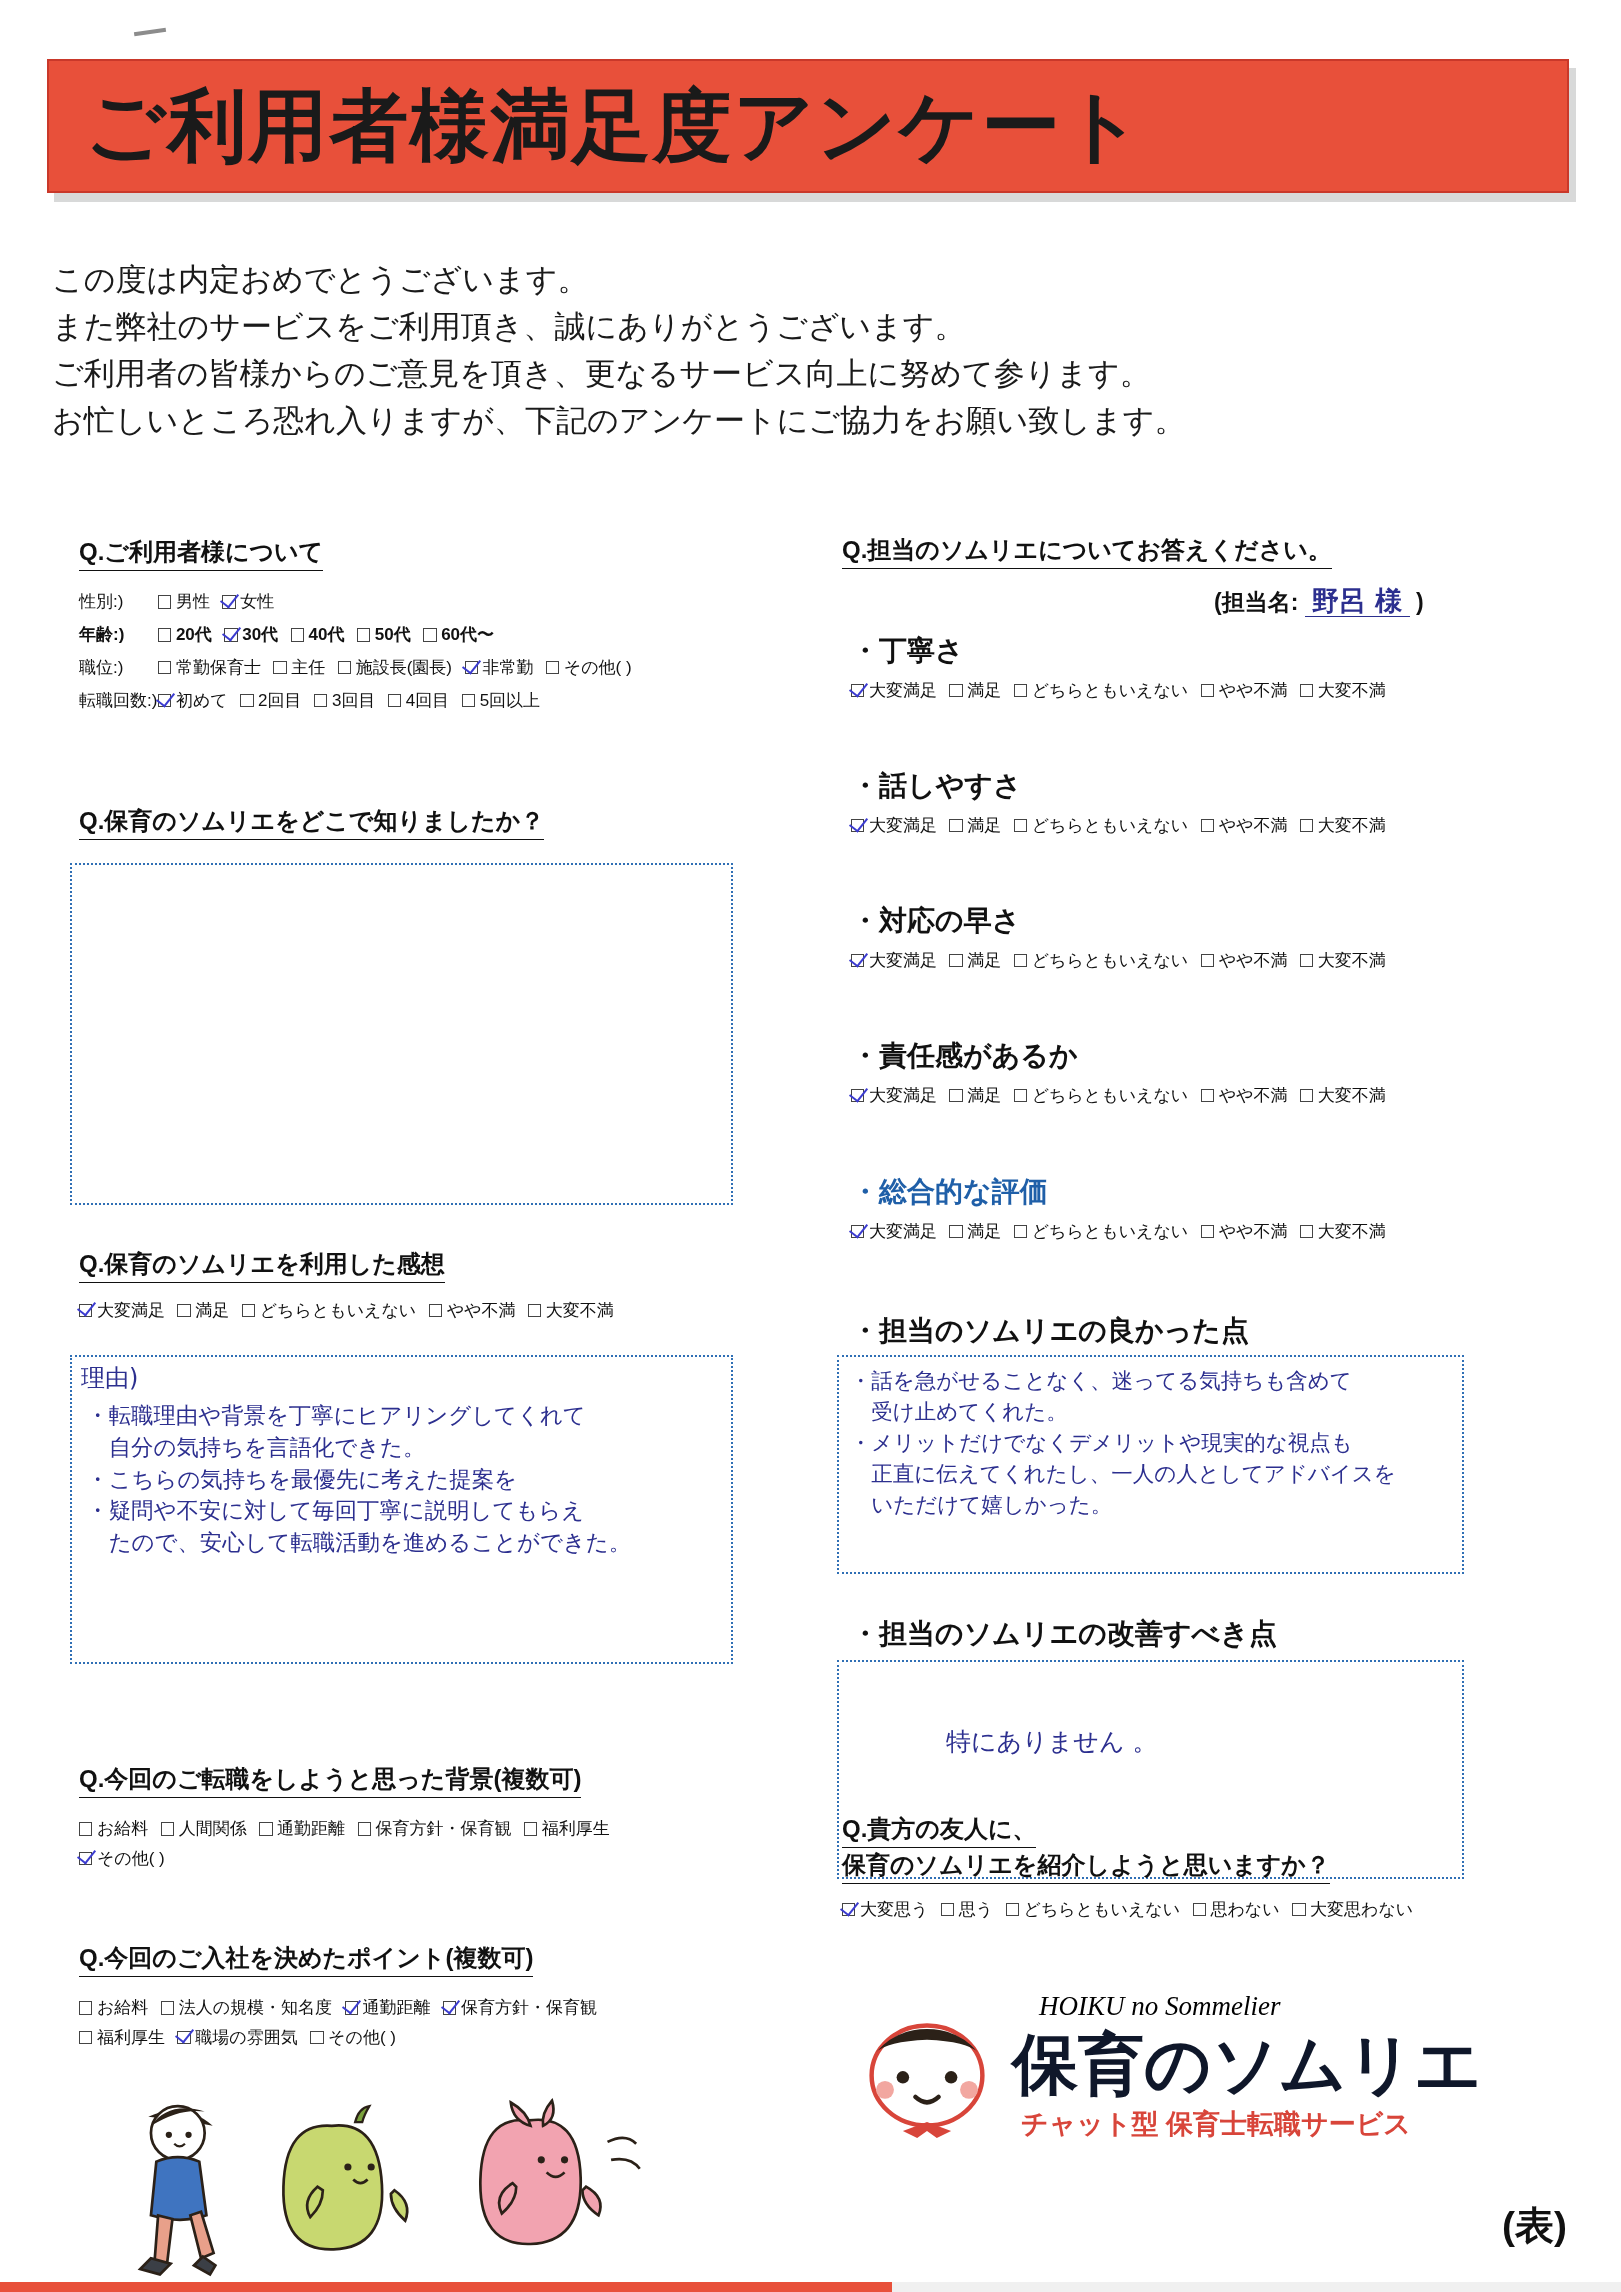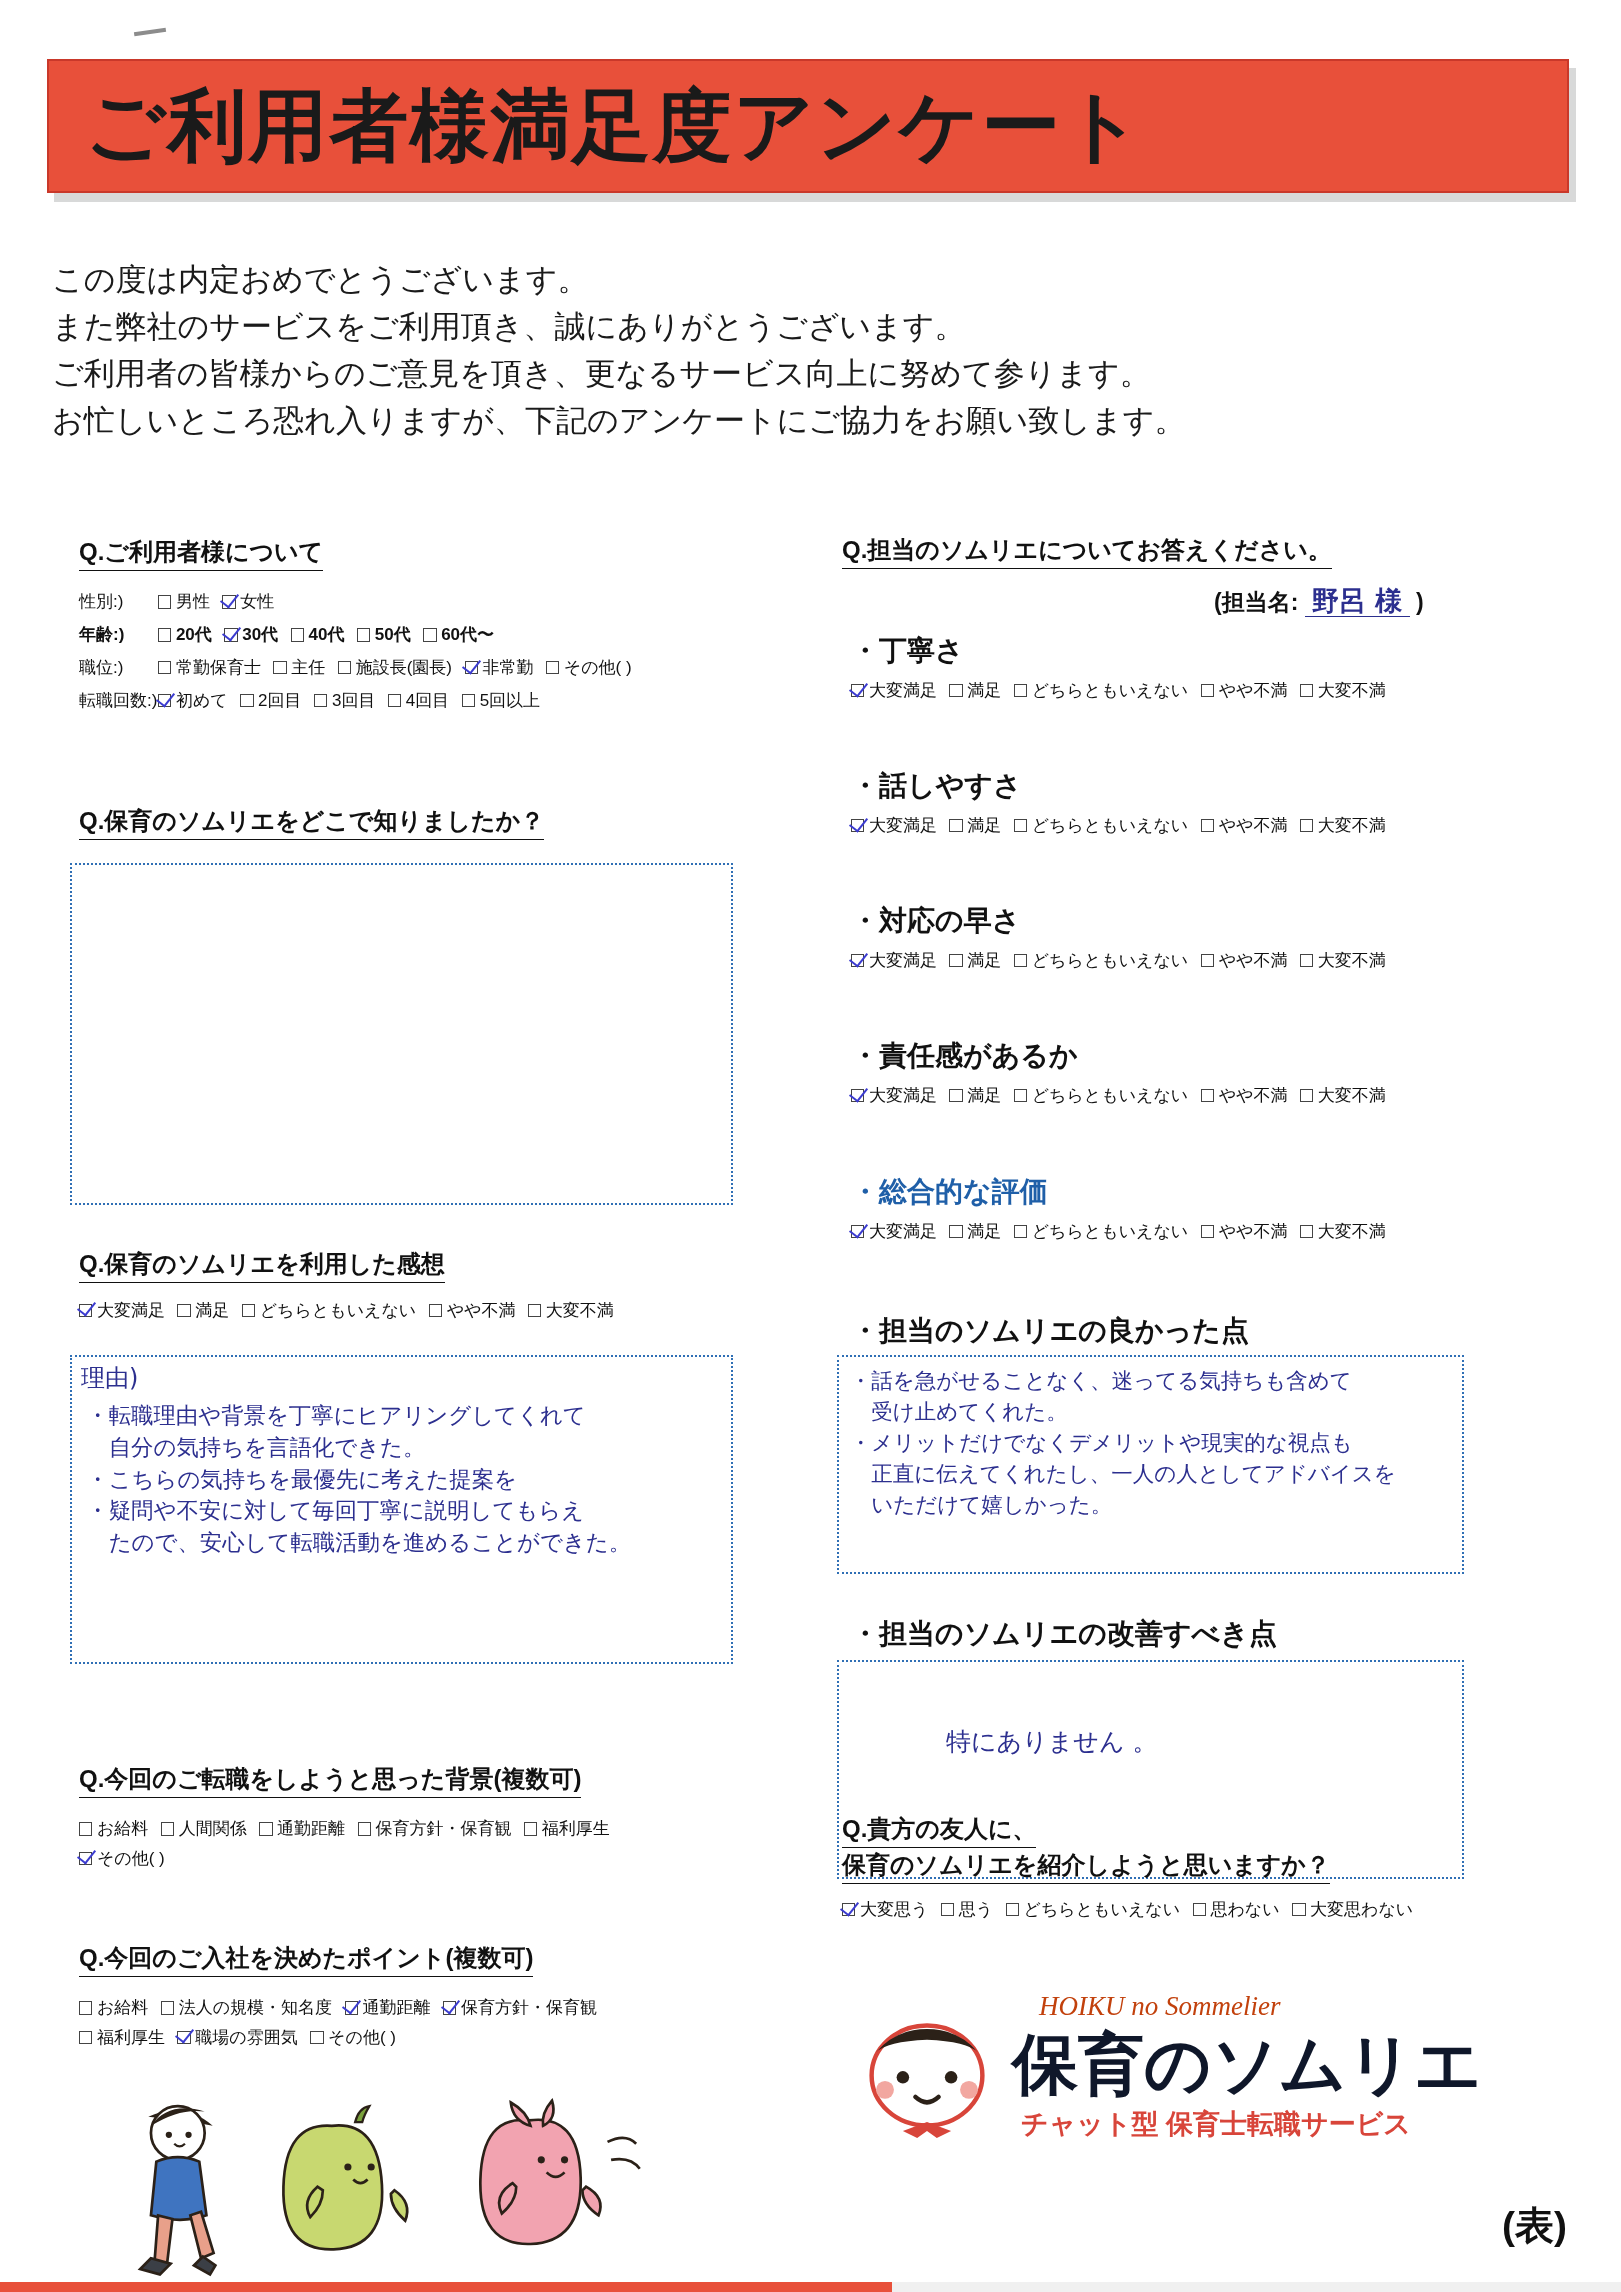--- a/index.html
+++ b/index.html
@@ -50,21 +50,21 @@
   .bullet.blue { color:#1f5fa8; }
 
   
   .footer-bar { position:absolute; left:0; bottom:0; width:1621px; height:23px;
                 background:linear-gradient(90deg,#e8503a 0%, #e8503a 55%, #f0f0f0 55%, #f0f0f0 100%); }
 
   .omote { position:absolute; right:54px; bottom:52px; font-size:39px; font-weight:bold; color:#111; }
 
   
   .logo-wrap { position:absolute; left:842px; top:1979px; width:708px; height:206px; }
-  .logo-script { position:absolute; left:197px; top:0px; font-size:27px; color:#c2410c;
+  .logo-script { position:absolute; left:197px; top:0px; font-size:27px; color:#000000;
                  font-family:"Liberation Serif", serif; font-style:italic; }
   .logo-main { position:absolute; left:170px; top:29px; font-size:66px; font-weight:bold; color:#0f172a;
                letter-spacing:0px; white-space:nowrap; }
   .logo-sub { position:absolute; left:179px; top:115px; font-size:27px; font-weight:bold; color:#d8453a; white-space:nowrap; }
   .logo-face { position:absolute; left:9px; top:21.5px; width:152px; height:134px; }
 
   
   .mascots { position:absolute; left:63px; top:2078px; width:645px; height:188px; }
 </style>
 </head>

